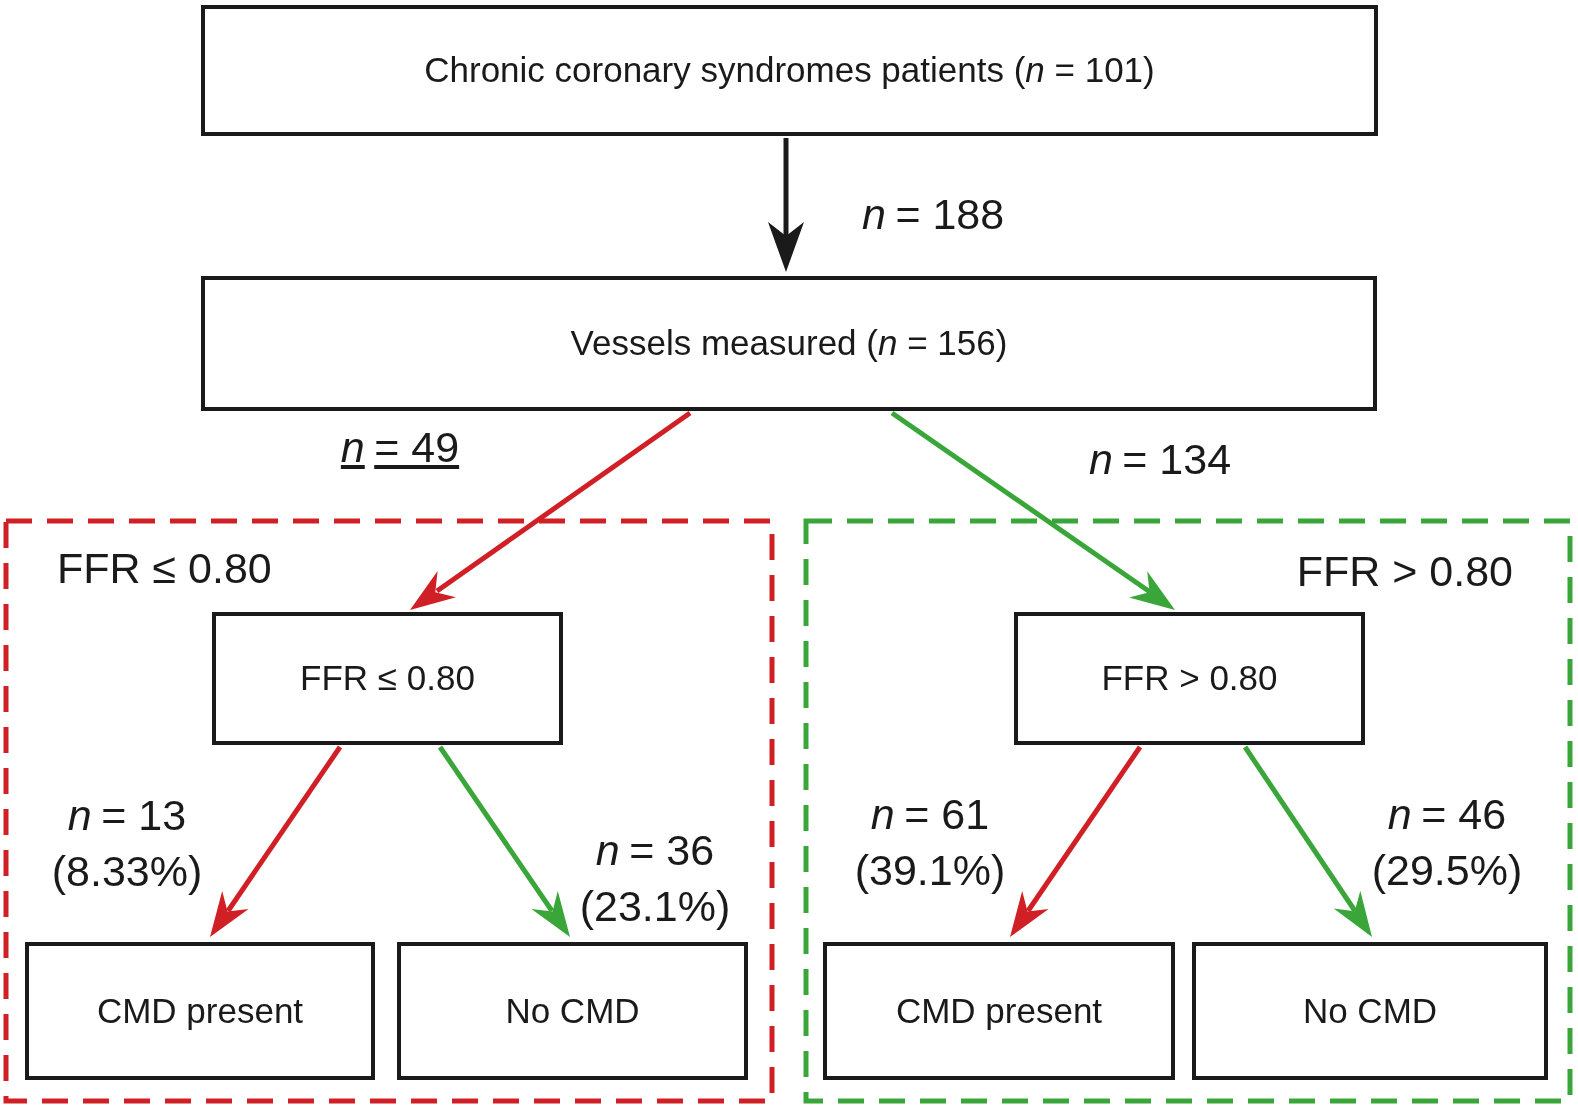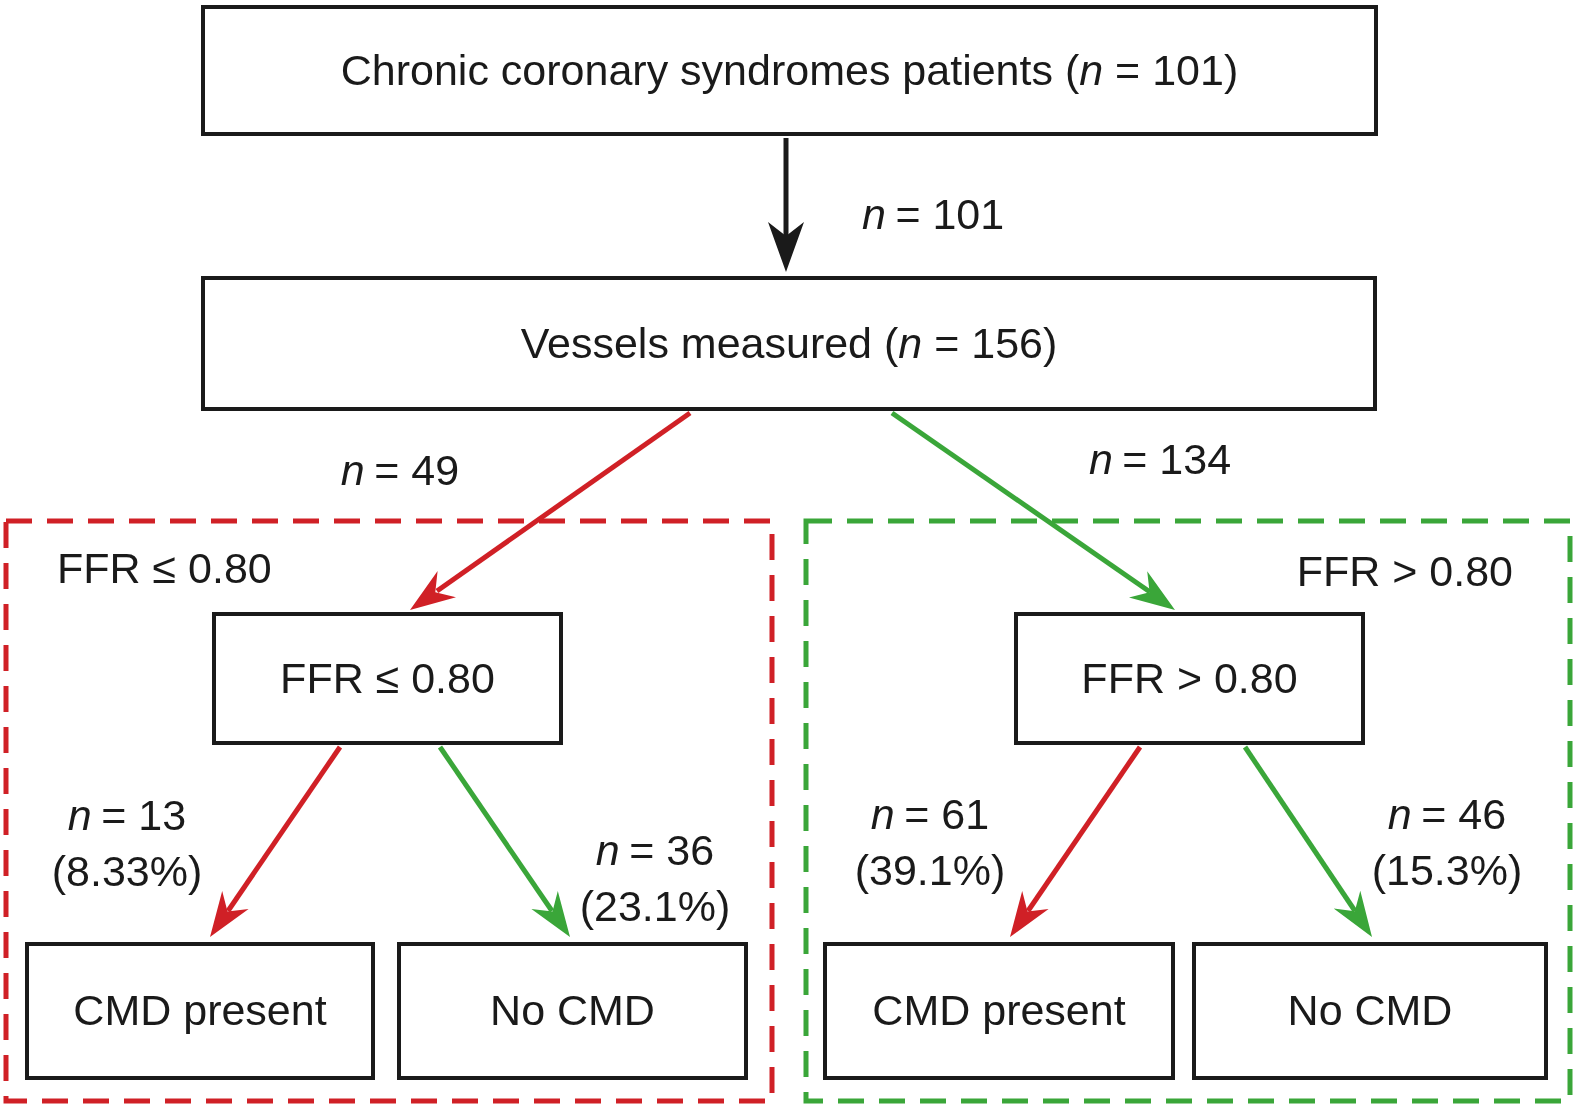--- a/index.html
+++ b/index.html
@@ -33,21 +33,21 @@
   .dash-green { stroke: var(--c-green); stroke-width: 5; fill: none; stroke-dasharray: 26 15; }
 
   .node {
     position: absolute;
     border: 4px solid var(--c-ink);
     background: #ffffff;
     display: flex;
     align-items: center;
     justify-content: center;
     text-align: center;
-    font-size: 43px;
+    font-size: 35px;
     line-height: 1.15;
     white-space: nowrap;
   }
   .label {
     position: absolute;
     font-size: 43px;
     line-height: 56px;
     white-space: nowrap;
   }
   .label.center { text-align: center; }
@@ -99,28 +99,28 @@
       <line class="l-green" x1="1245" y1="747" x2="1355" y2="911"></line>
       <polygon class="h-green" points="1372,937 1333.7,908.5 1354.8,911.2 1360.3,890.7"></polygon>
     </g>
   </svg>
 
   <div class="node" style="left:201px; top:5px; width:1177px; height:131px;">
     <span><span>Chronic coronary syndromes patients (</span><i class="nv">n</i><span> = 101)</span></span>
   </div>
 
   <div class="label" style="left:862px; top:186px;">
-    <i class="nv">n</i><span class="nval">= 101</span>
+    <i class="nv">n</i><span class="nval">= 188</span>
   </div>
 
   <div class="node" style="left:201px; top:276px; width:1176px; height:135px;">
     <span><span>Vessels measured (</span><i class="nv">n</i><span> = 156)</span></span>
   </div>
 
-  <div class="label center" style="left:300px; top:442px; width:200px;">
+  <div class="label center" style="left:300px; top:419px; width:200px;text-decoration:underline;">
     <i class="nv">n</i><span class="nval">= 49</span>
   </div>
   <div class="label center" style="left:1060px; top:431px; width:200px;">
     <i class="nv">n</i><span class="nval">= 134</span>
   </div>
 
   <div class="label" style="left:57px; top:540px;">FFR ≤ 0.80</div>
   <div class="label right" style="left:1250px; top:543px; width:263px;">FFR &gt; 0.80</div>
 
   <div class="node" style="left:212px; top:612px; width:351px; height:133px;">FFR ≤ 0.80</div>
@@ -133,21 +133,21 @@
   <div class="label center" style="left:555px; top:822px; width:200px;">
     <div><i class="nv">n</i><span class="nval">= 36</span></div>
     <div>(23.1%)</div>
   </div>
   <div class="label center" style="left:830px; top:786px; width:200px;">
     <div><i class="nv">n</i><span class="nval">= 61</span></div>
     <div>(39.1%)</div>
   </div>
   <div class="label center" style="left:1347px; top:786px; width:200px;">
     <div><i class="nv">n</i><span class="nval">= 46</span></div>
-    <div>(15.3%)</div>
+    <div>(29.5%)</div>
   </div>
 
   <div class="node" style="left:25px; top:942px; width:350px; height:138px;">CMD present</div>
   <div class="node" style="left:397px; top:942px; width:351px; height:138px;">No CMD</div>
   <div class="node" style="left:823px; top:942px; width:352px; height:138px;">CMD present</div>
   <div class="node" style="left:1192px; top:942px; width:356px; height:138px;">No CMD</div>
 
 </div>
 
 </body></html>

